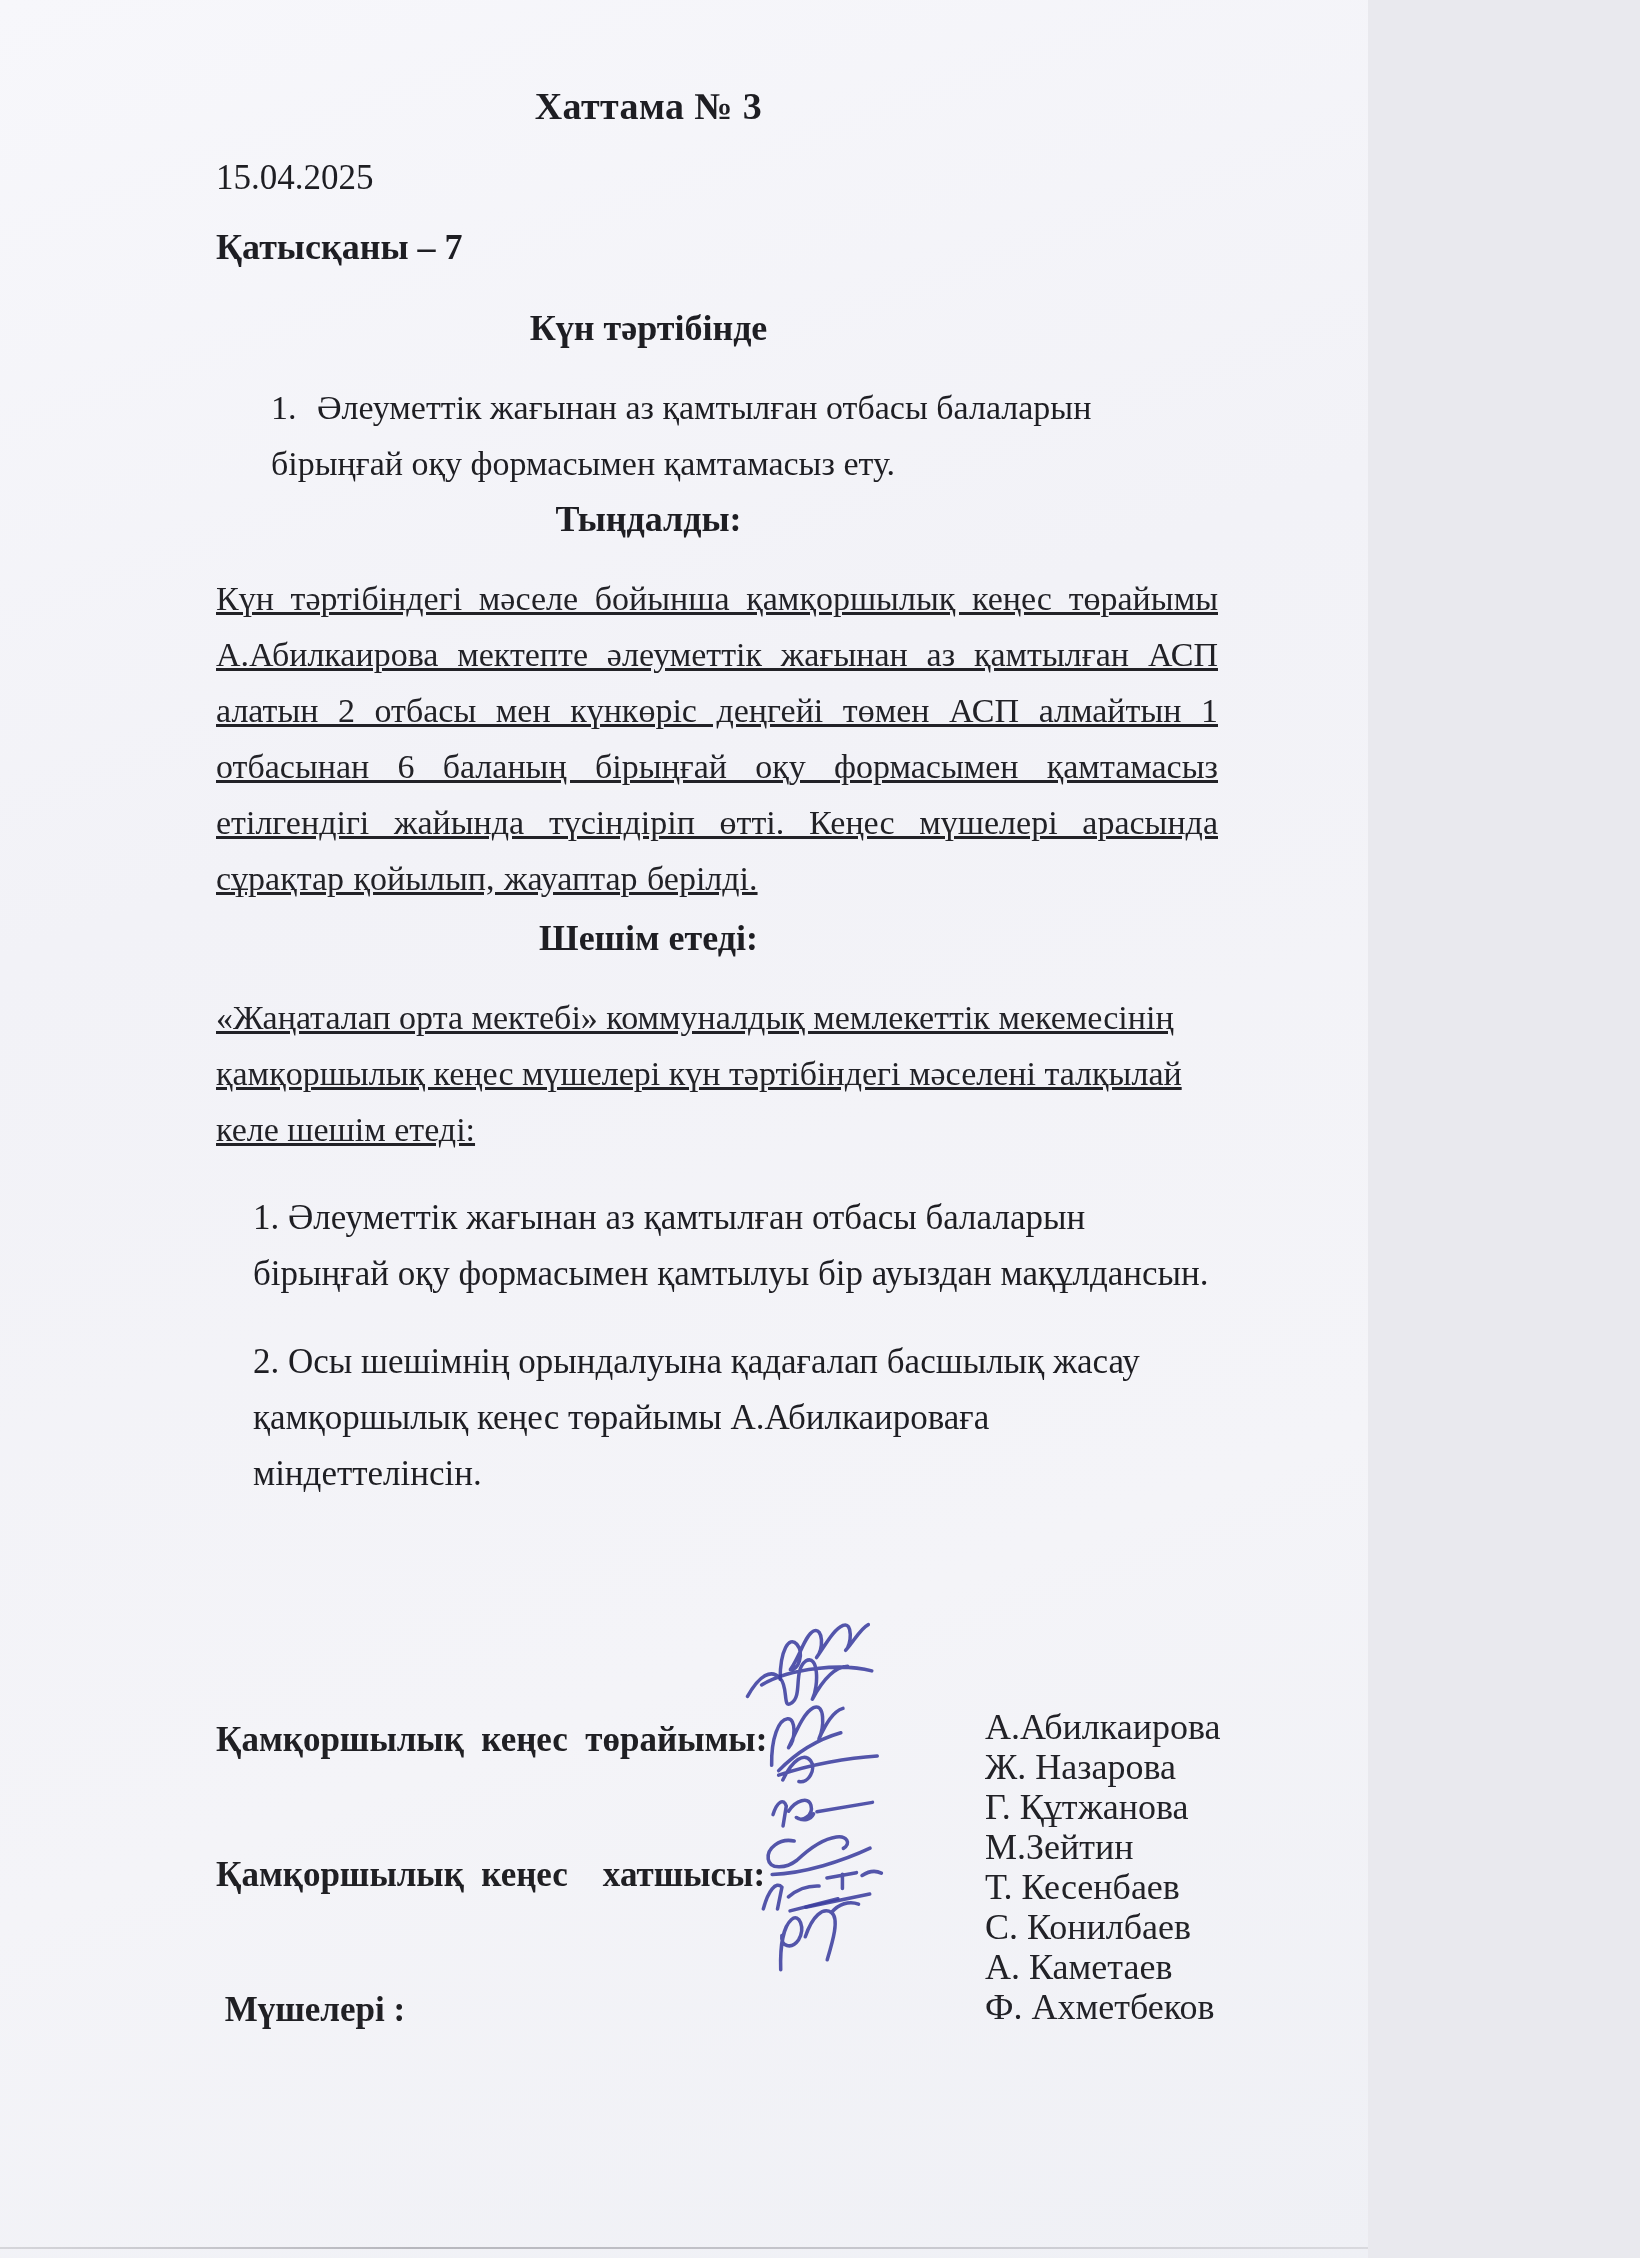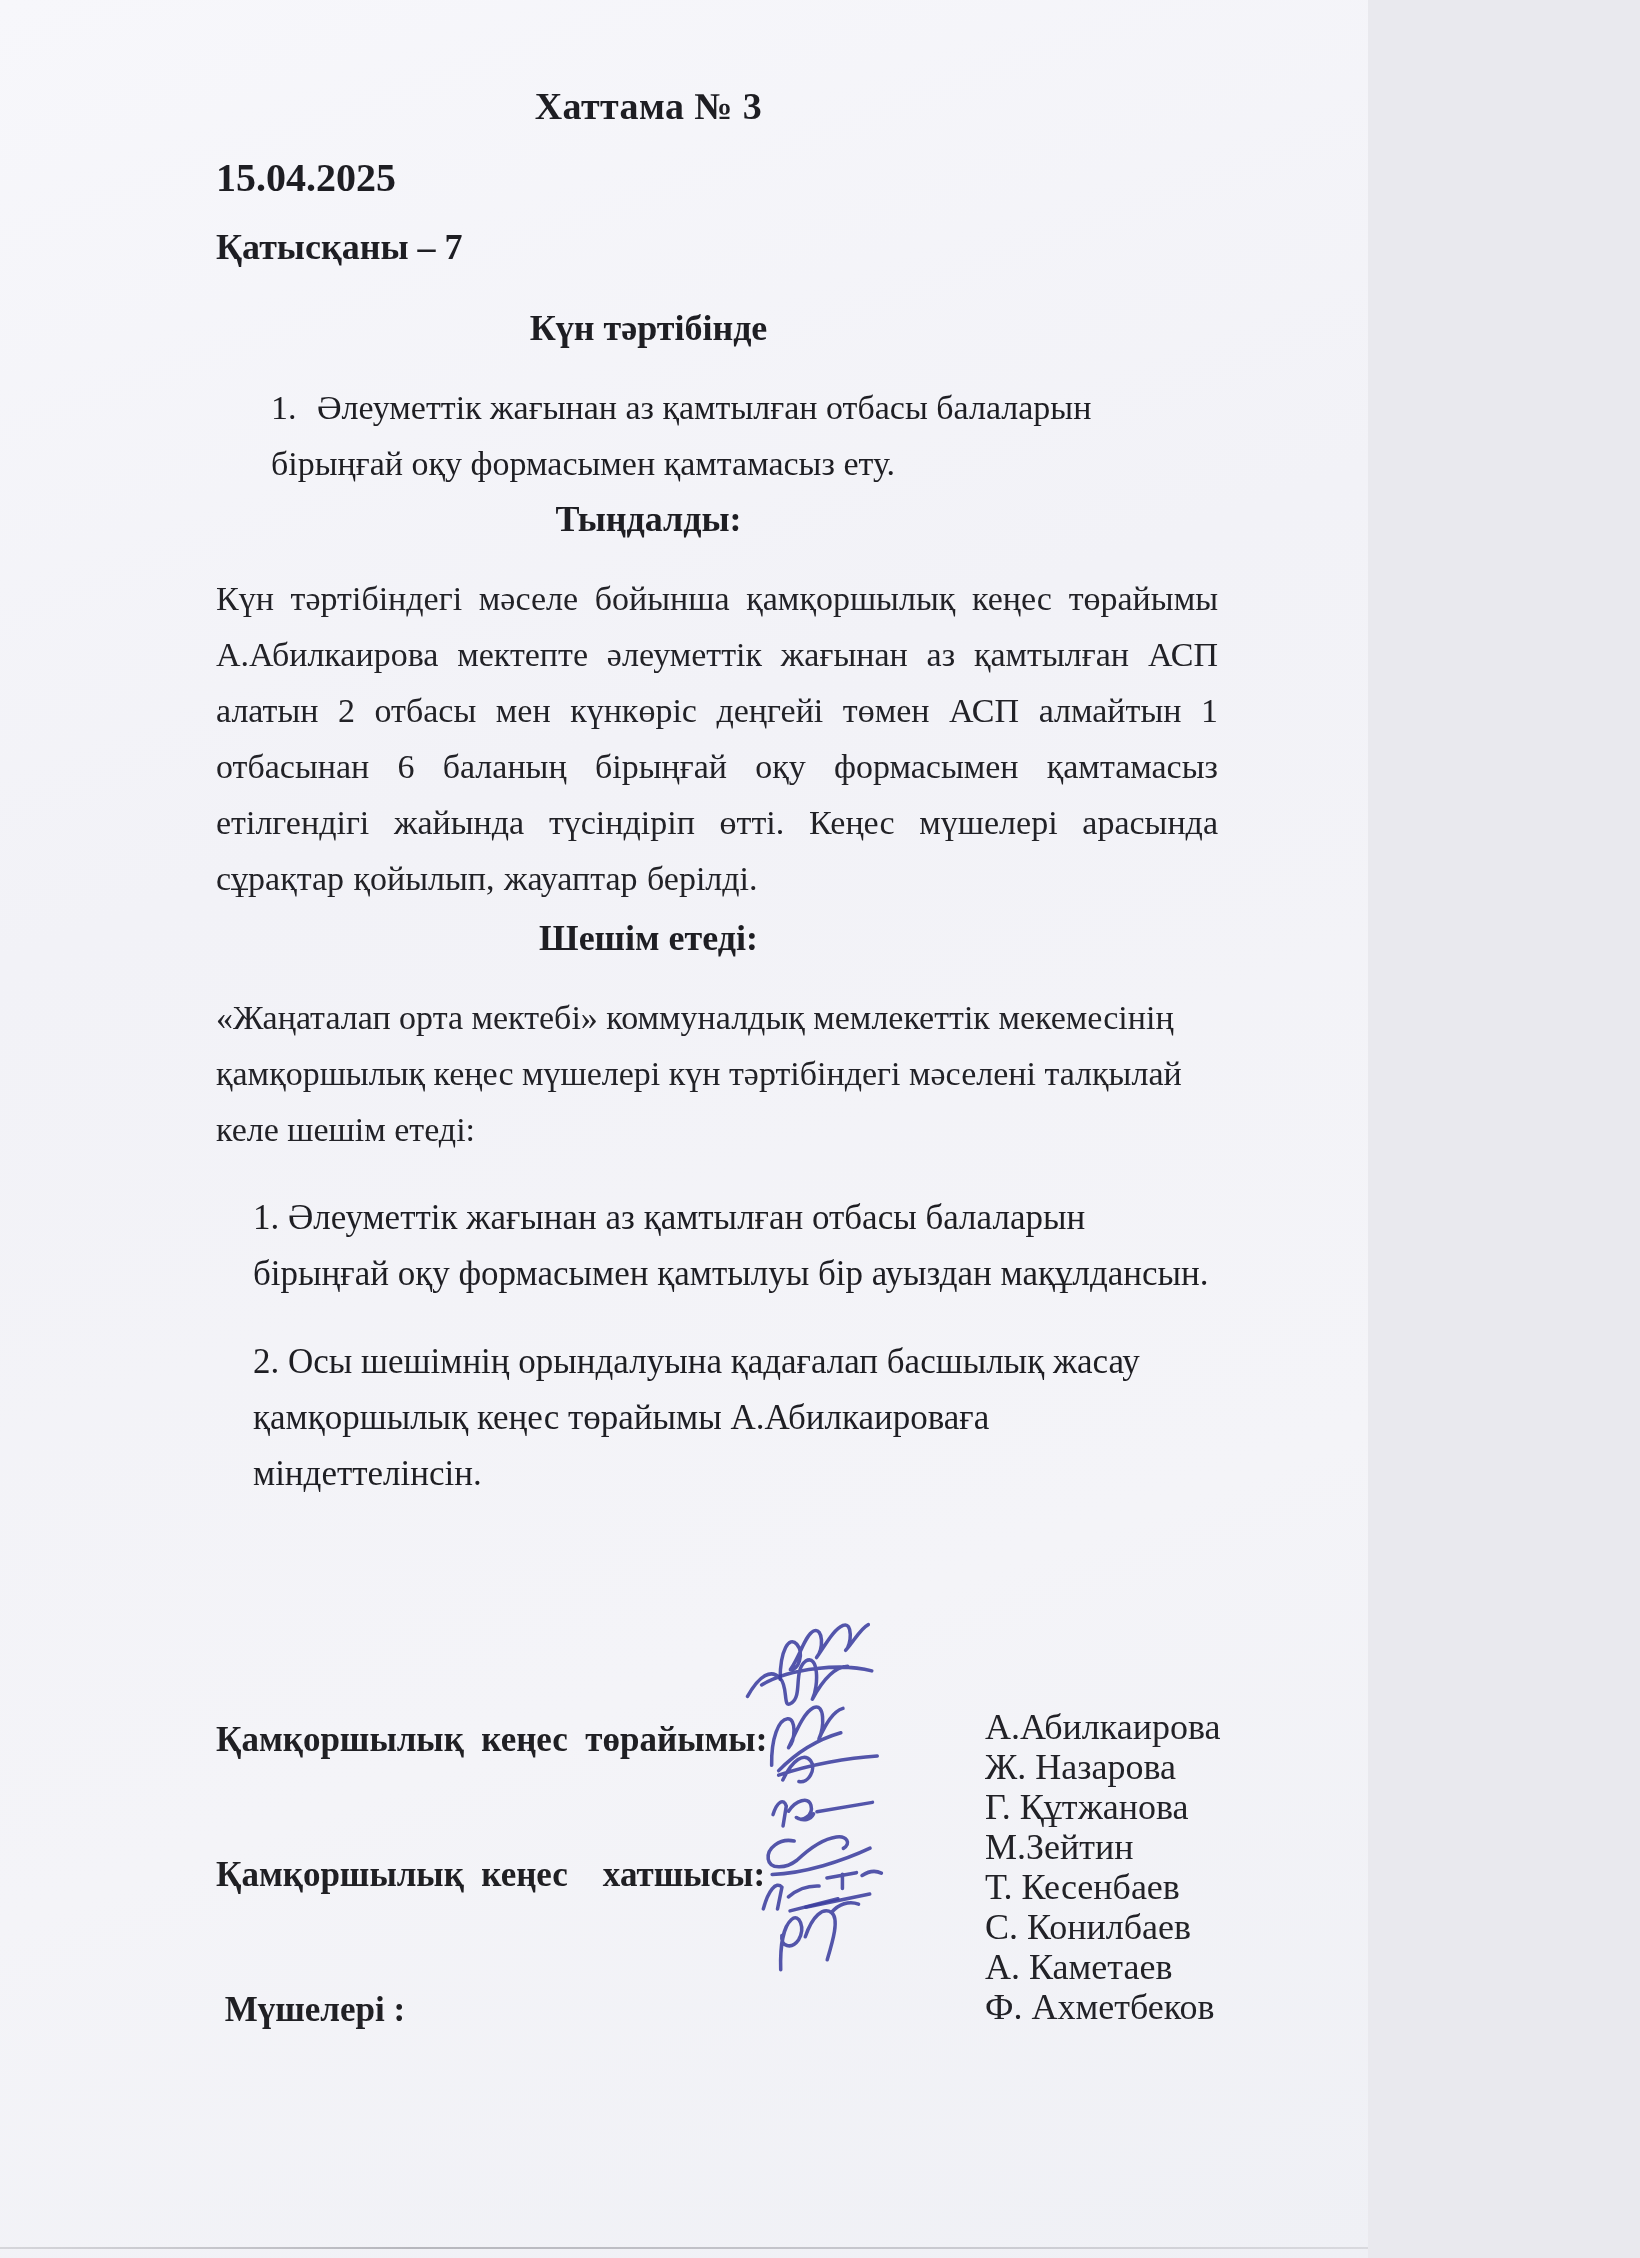--- a/index.html
+++ b/index.html
@@ -21,42 +21,42 @@
     position:absolute;left:0;bottom:8.8px;width:100%;height:2.6px;
     background:linear-gradient(90deg,#c9c9ce 0%, #9d9da4 30%, #b9b9c0 70%, #cfcfd4 100%);
     opacity:.7;
   }
   .center{text-align:center;margin-right:137px;}
   .doc-title{
     font-size:38px;font-weight:bold;line-height:44px;
     letter-spacing:0.4px;
   }
   .doc-date{
-    margin-top:28px;font-size:40px;font-weight:bold;line-height:44px;
+    margin-top:28px;font-size:35px;font-weight:normal;line-height:44px;
   }
   .intro{
     margin-top:29px;font-size:35px;font-weight:bold;line-height:56px;
     word-spacing:1.8px;
   }
   .participants{
     margin-top:25px;font-size:36px;font-weight:bold;line-height:44px;
   }
   .h-center{
     font-size:36px;font-weight:bold;line-height:44px;
   }
   .agenda-head{margin-top:37px;}
   .agenda-list{
     margin-top:30px;
     padding-left:55px;
     font-size:34px;line-height:56px;
   }
   .agenda-num{display:inline-block;width:46px;}
   .heard-head{margin-top:5.3px;}
   .body-par{
-    font-size:34px;line-height:56px;color:#222227;
+    font-size:34px;line-height:56px;color:#222227;text-decoration:underline;
   }
   .justify{text-align:justify;text-align-last:left;word-spacing:0.9px;}
   .heard-par{margin-top:30px;}
   .decision-head{margin-top:8.8px;text-align:center;}
   .decision-intro{margin-top:30px;line-height:56px;}
   .decision-item{margin-top:32px;padding-left:37px;font-size:35px;line-height:56px;}
   .sig-block{
     margin-top:125px;
     display:flex;align-items:flex-start;
   }

